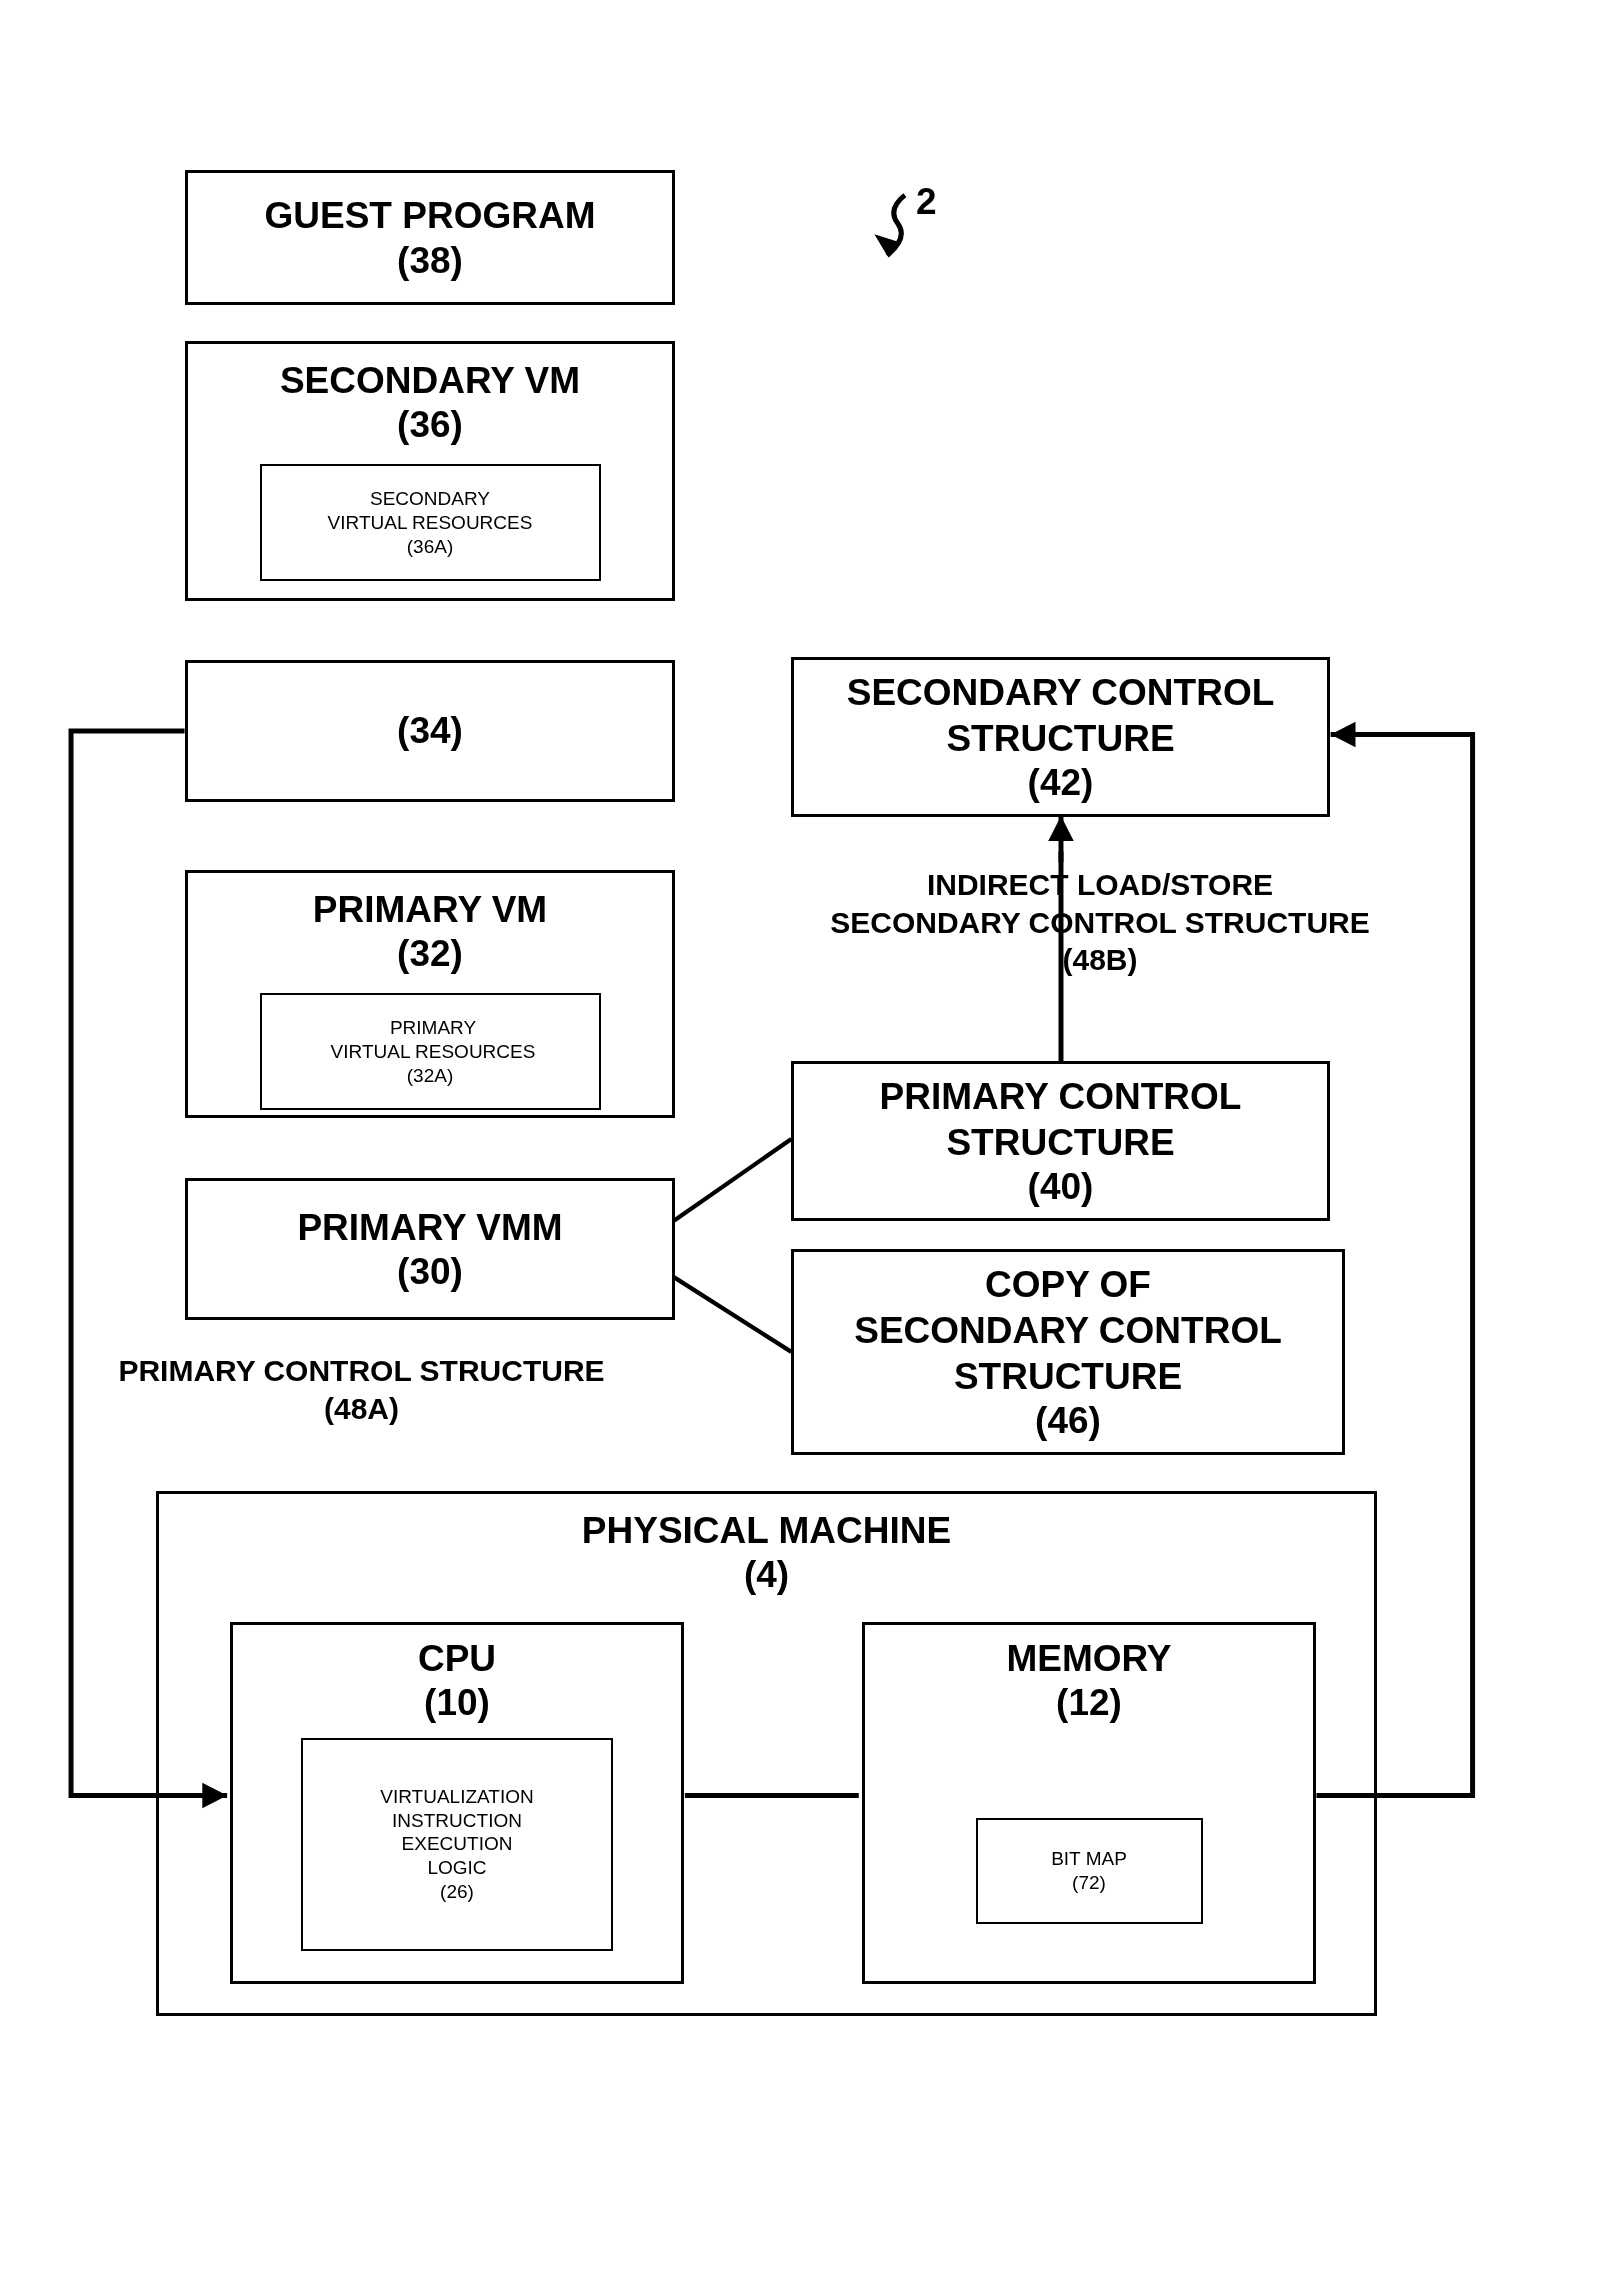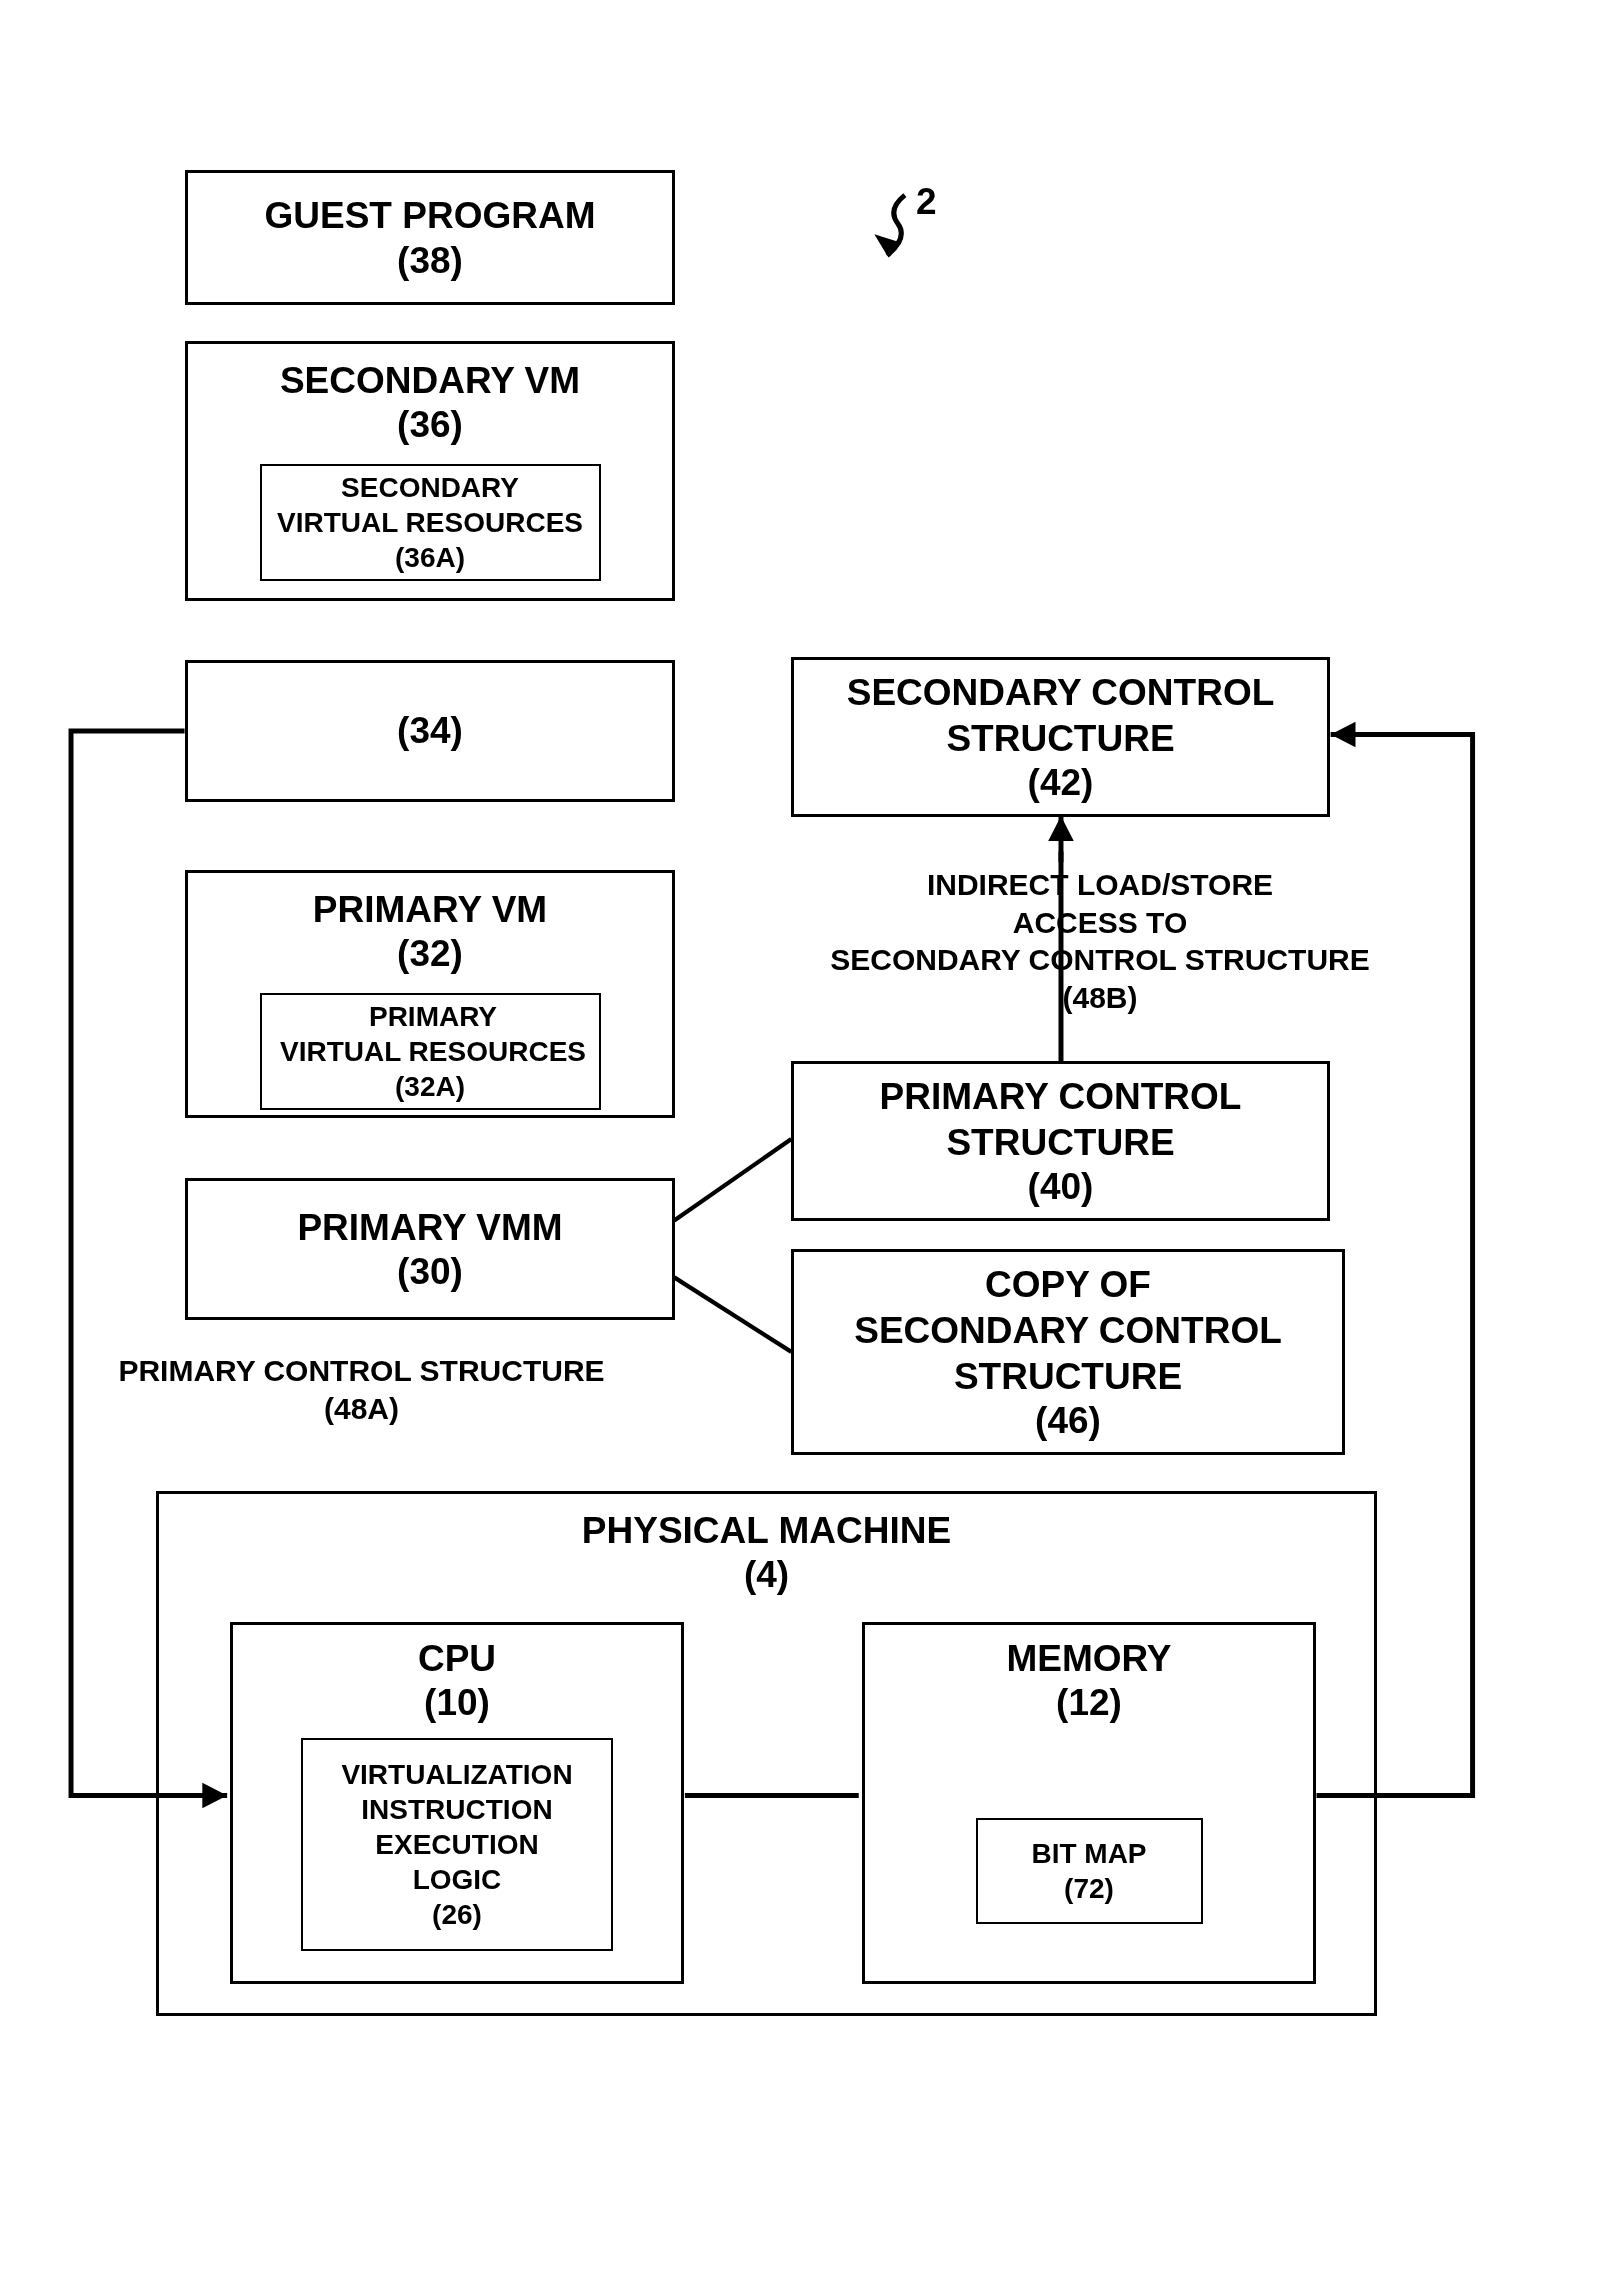--- a/index.html
+++ b/index.html
@@ -20,21 +20,21 @@
     border: 3.5px solid #000;
     background: #fff;
     display: flex;
     flex-direction: column;
     align-items: center;
     justify-content: center;
     text-align: center;
   }
   .title { font-weight: bold; font-size: 37px; line-height: 1.25; }
   .sub   { font-weight: bold; font-size: 37px; }
-  .inner-title { font-weight: bold; font-size: 28px; line-height: 1.25; }
+  .inner-title { font-weight: normal; font-size: 19px; line-height: 1.25; }
   .label {
     position: absolute;
     font-weight: bold;
     font-size: 30px;
     line-height: 1.25;
     text-align: center;
   }
   .ref {
     position: absolute;
     font-weight: bold;
@@ -114,21 +114,20 @@
     <div class="sub">(46)</div>
   </div>
 
   <div class="label" style="left:99px; top:1352px; width:525px;">
     <div>PRIMARY CONTROL STRUCTURE</div>
     <div>(48A)</div>
   </div>
 
   <div class="label" style="left:802px; top:866px; width:596px;">
     <div>INDIRECT LOAD/STORE</div>
-    <div>ACCESS TO</div>
     <div>SECONDARY CONTROL STRUCTURE</div>
     <div>(48B)</div>
   </div>
 
   <div class="box" style="left:156px; top:1491px; width:1221px; height:525px; justify-content:flex-start; padding-top:14px;">
     <div class="title">PHYSICAL MACHINE</div>
     <div class="sub">(4)</div>
 
     <div class="box" style="left:71px; top:128px; width:454px; height:362px; justify-content:flex-start; padding-top:10.6px;">
       <div class="title">CPU</div>

